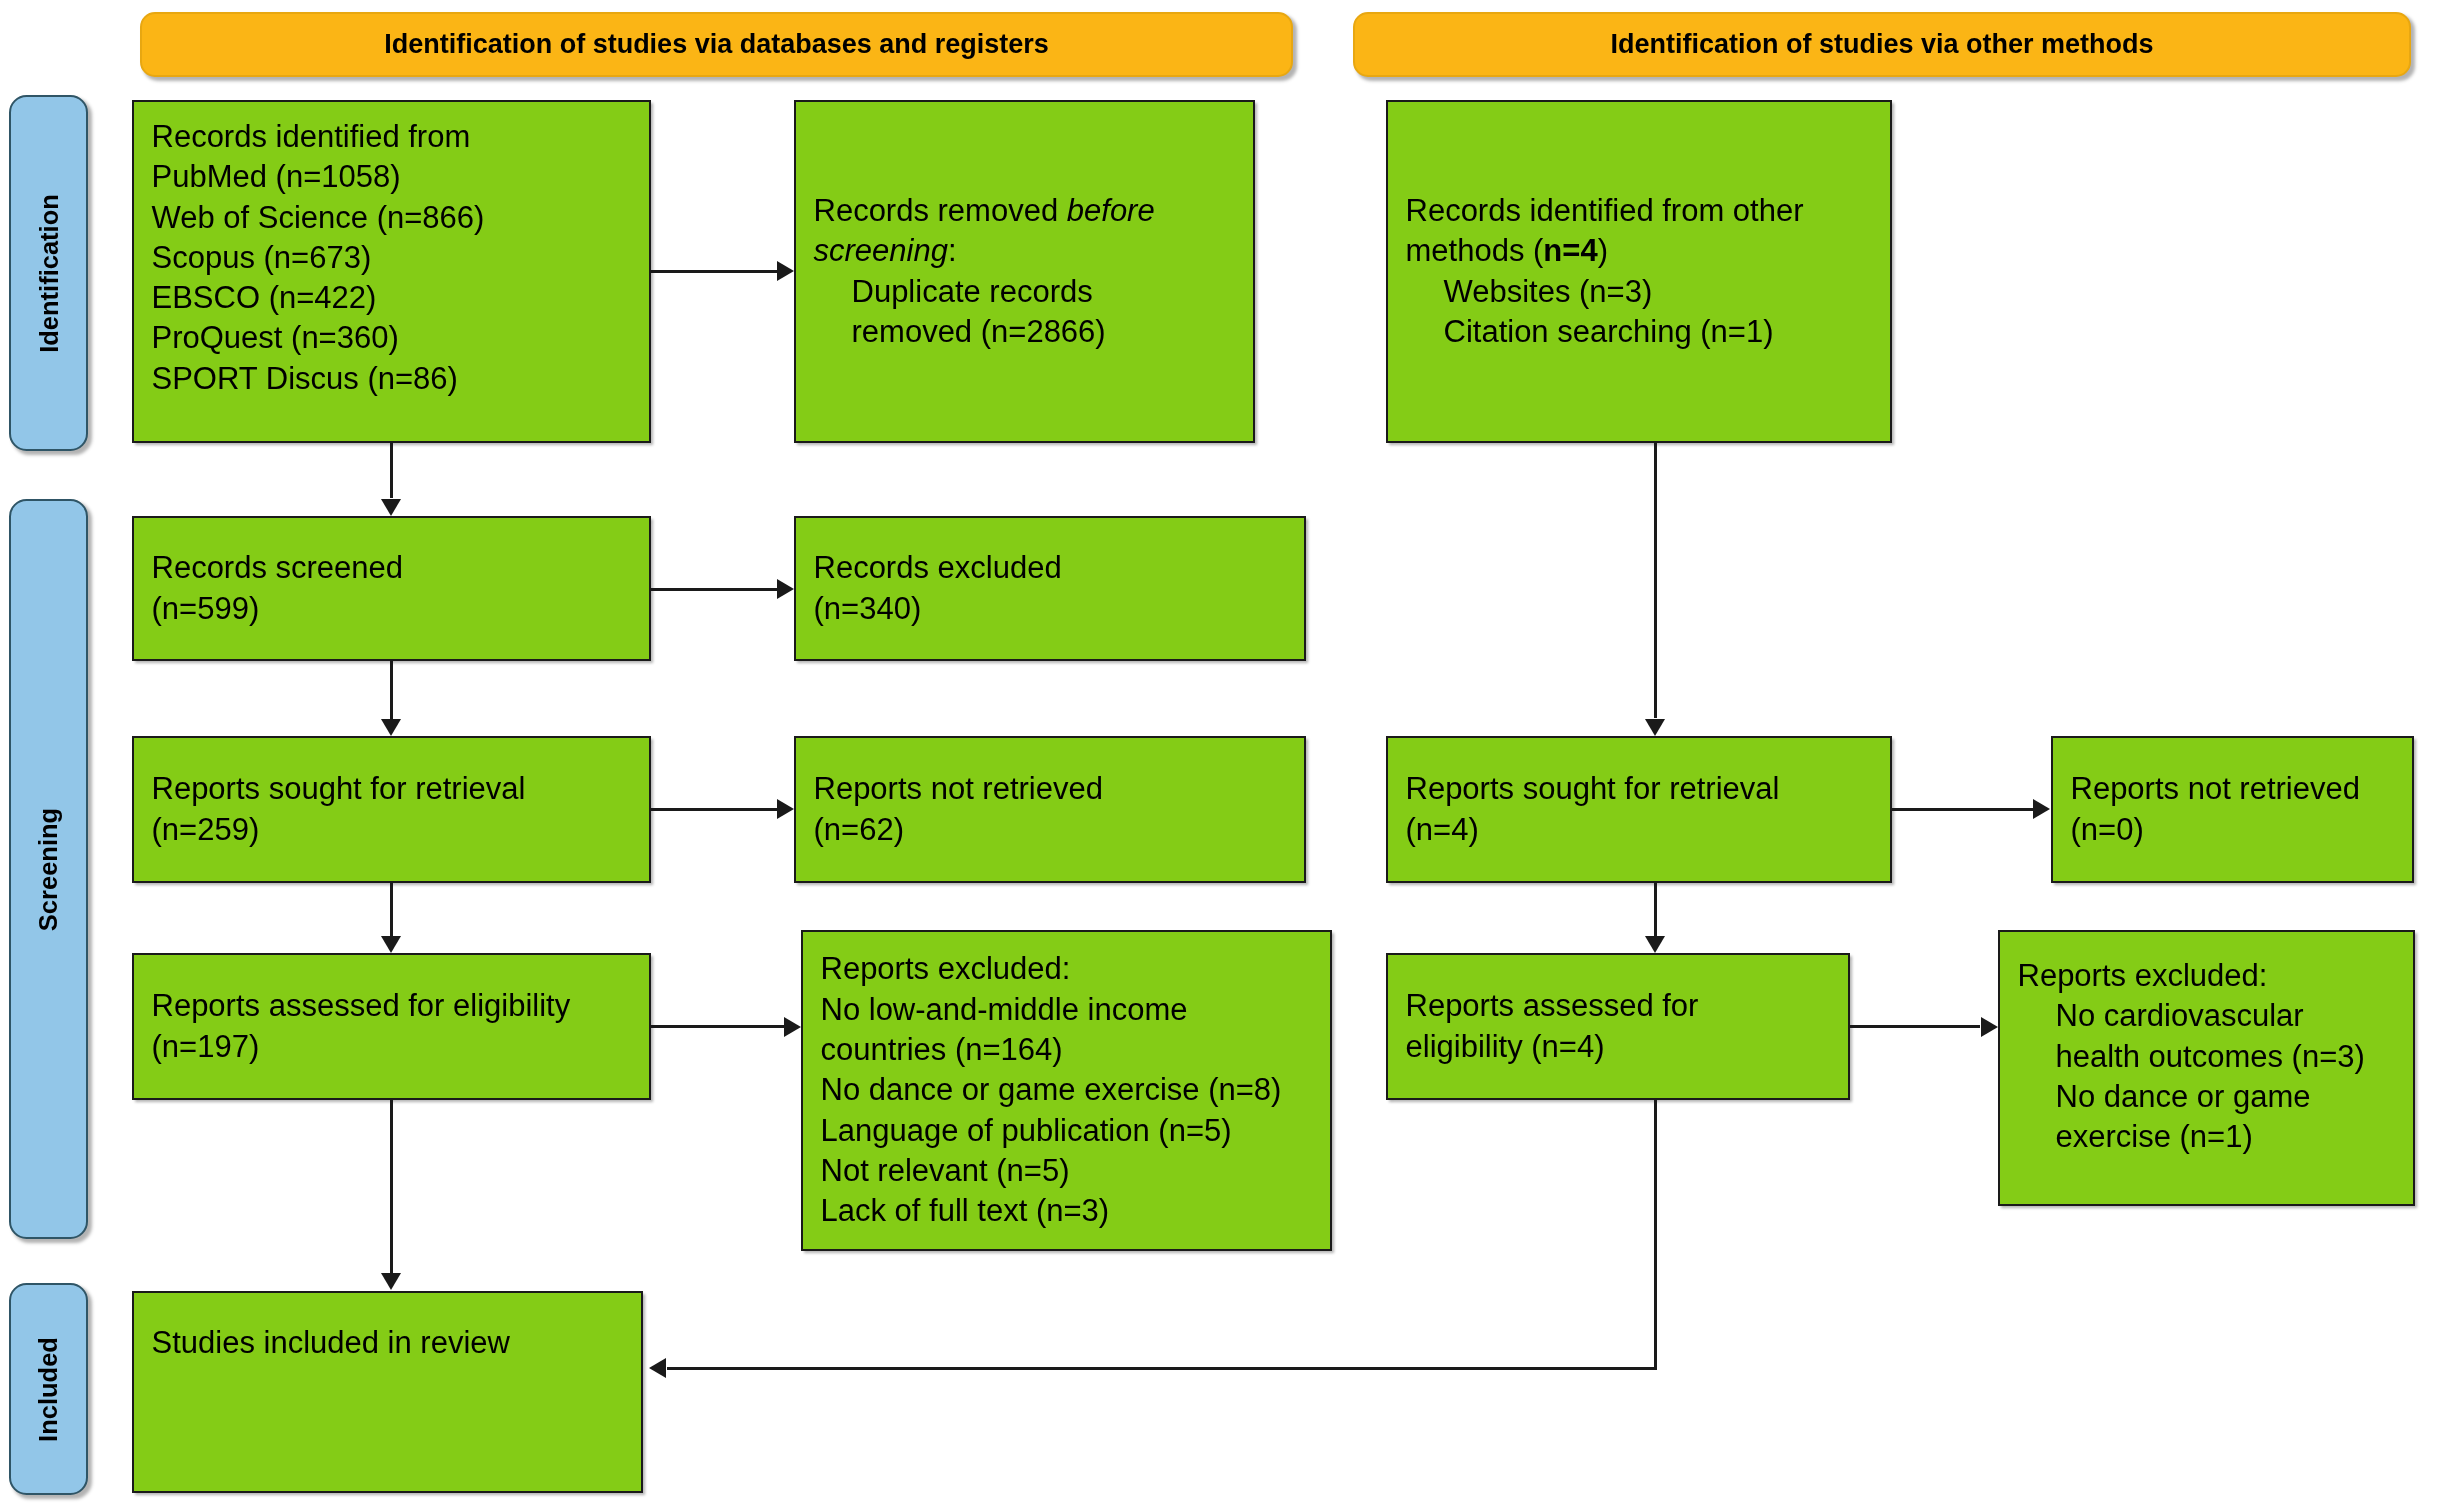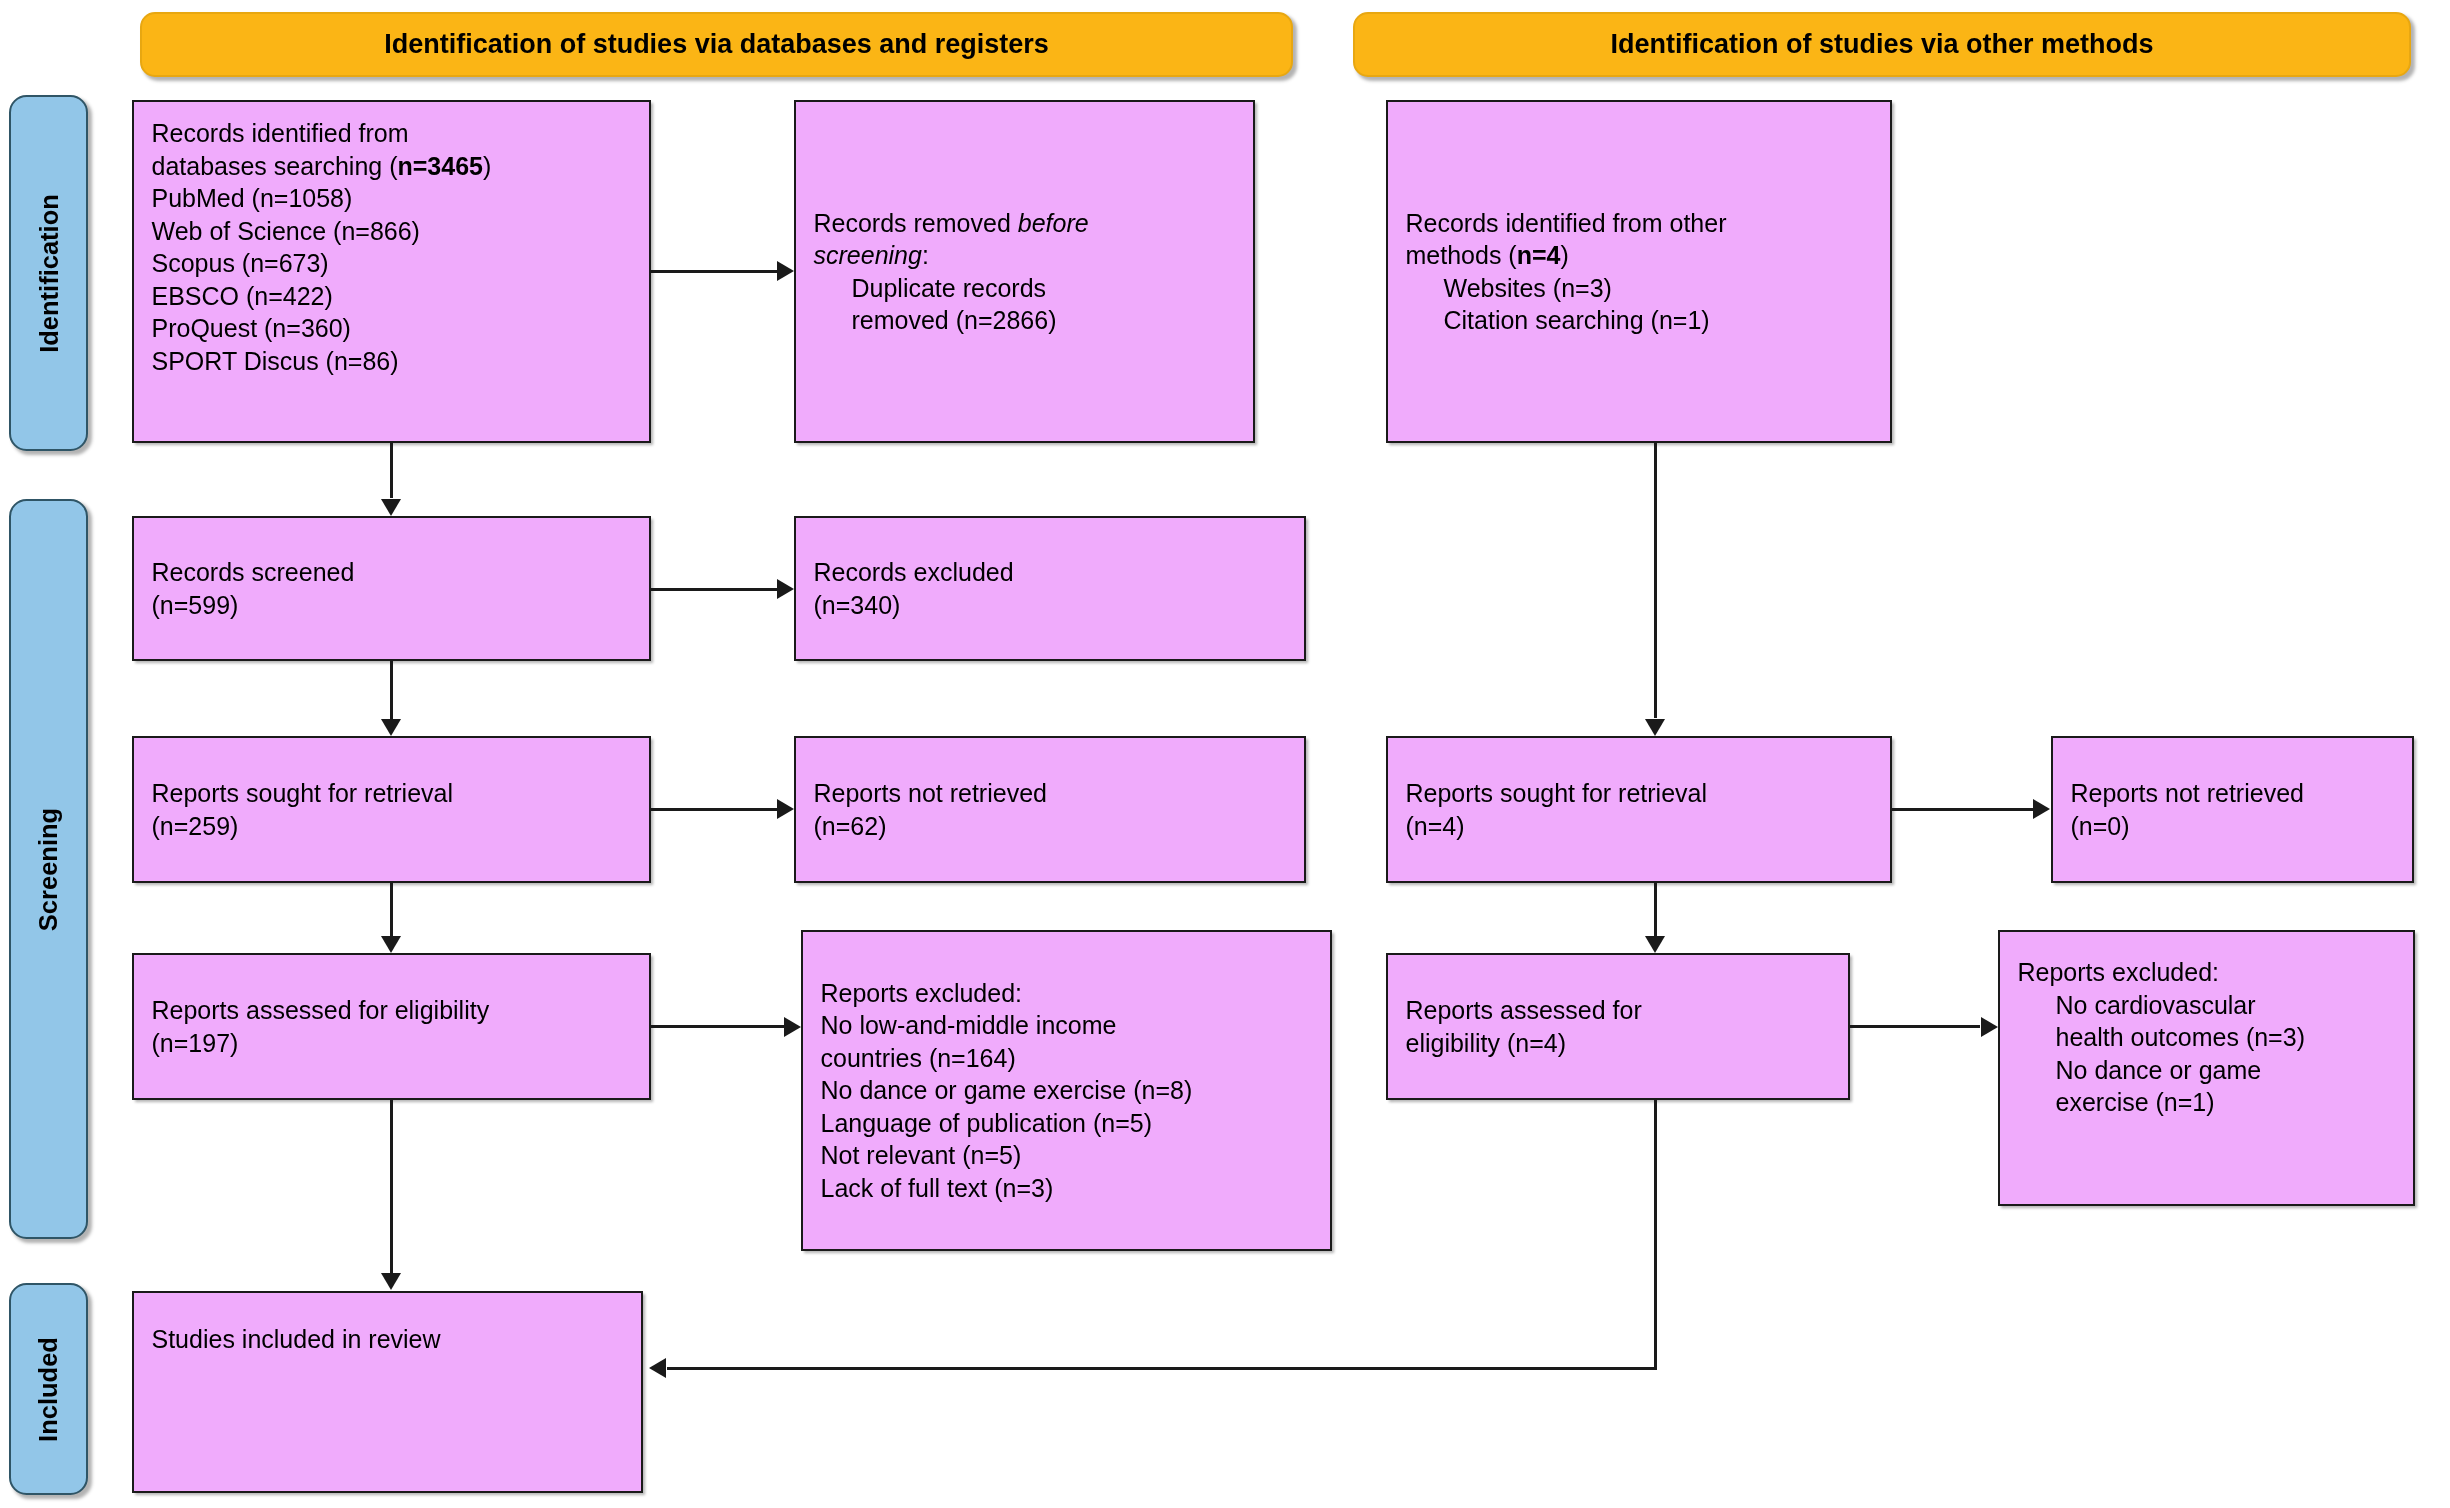--- a/index.html
+++ b/index.html
@@ -47,26 +47,26 @@
     transform:rotate(-90deg);
     white-space:nowrap;
     font-weight:bold;
     font-size:25.5px;
     color:#000;
   }
 
   
   .node{
     position:absolute;
-    background:#f0abfc;
+    background:#84cc16;
     border:2px solid #1a1a1a;
     box-sizing:border-box;
     box-shadow:2.7px 2.7px 2.7px rgba(0,0,0,0.30);
     padding:15px 17.5px;
-    font-size:25px;
+    font-size:31px;
     line-height:1.30;
     color:#000;
     overflow:hidden;
   }
   .node .ln{display:block;white-space:nowrap;}
   .node b{font-weight:bold;}
   .node i{font-style:italic;}
   .indent{padding-left:38px;}
 
   .vcenter{display:flex;flex-direction:column;justify-content:center;}
@@ -117,21 +117,20 @@
   <div class="stage-label" style="left:9.4px; top:499px; width:79px; height:740px;">
     <span>Screening</span>
   </div>
 
   <div class="stage-label" style="left:9.4px; top:1283px; width:79px; height:212px;">
     <span>Included</span>
   </div>
 
   <div class="node" style="left:132px; top:100px; width:519px; height:343px;">
     <span class="ln">Records identified from</span>
-    <span class="ln"><span>databases searching (</span><b>n=3465</b><span>)</span></span>
     <span class="ln">PubMed (n=1058)</span>
     <span class="ln">Web of Science (n=866)</span>
     <span class="ln">Scopus (n=673)</span>
     <span class="ln">EBSCO (n=422)</span>
     <span class="ln">ProQuest (n=360)</span>
     <span class="ln">SPORT Discus (n=86)</span>
   </div>
 
   <div class="node vcenter" style="left:794px; top:100px; width:461px; height:343px;">
     <span class="ln"><span>Records removed </span><i>before</i></span>

